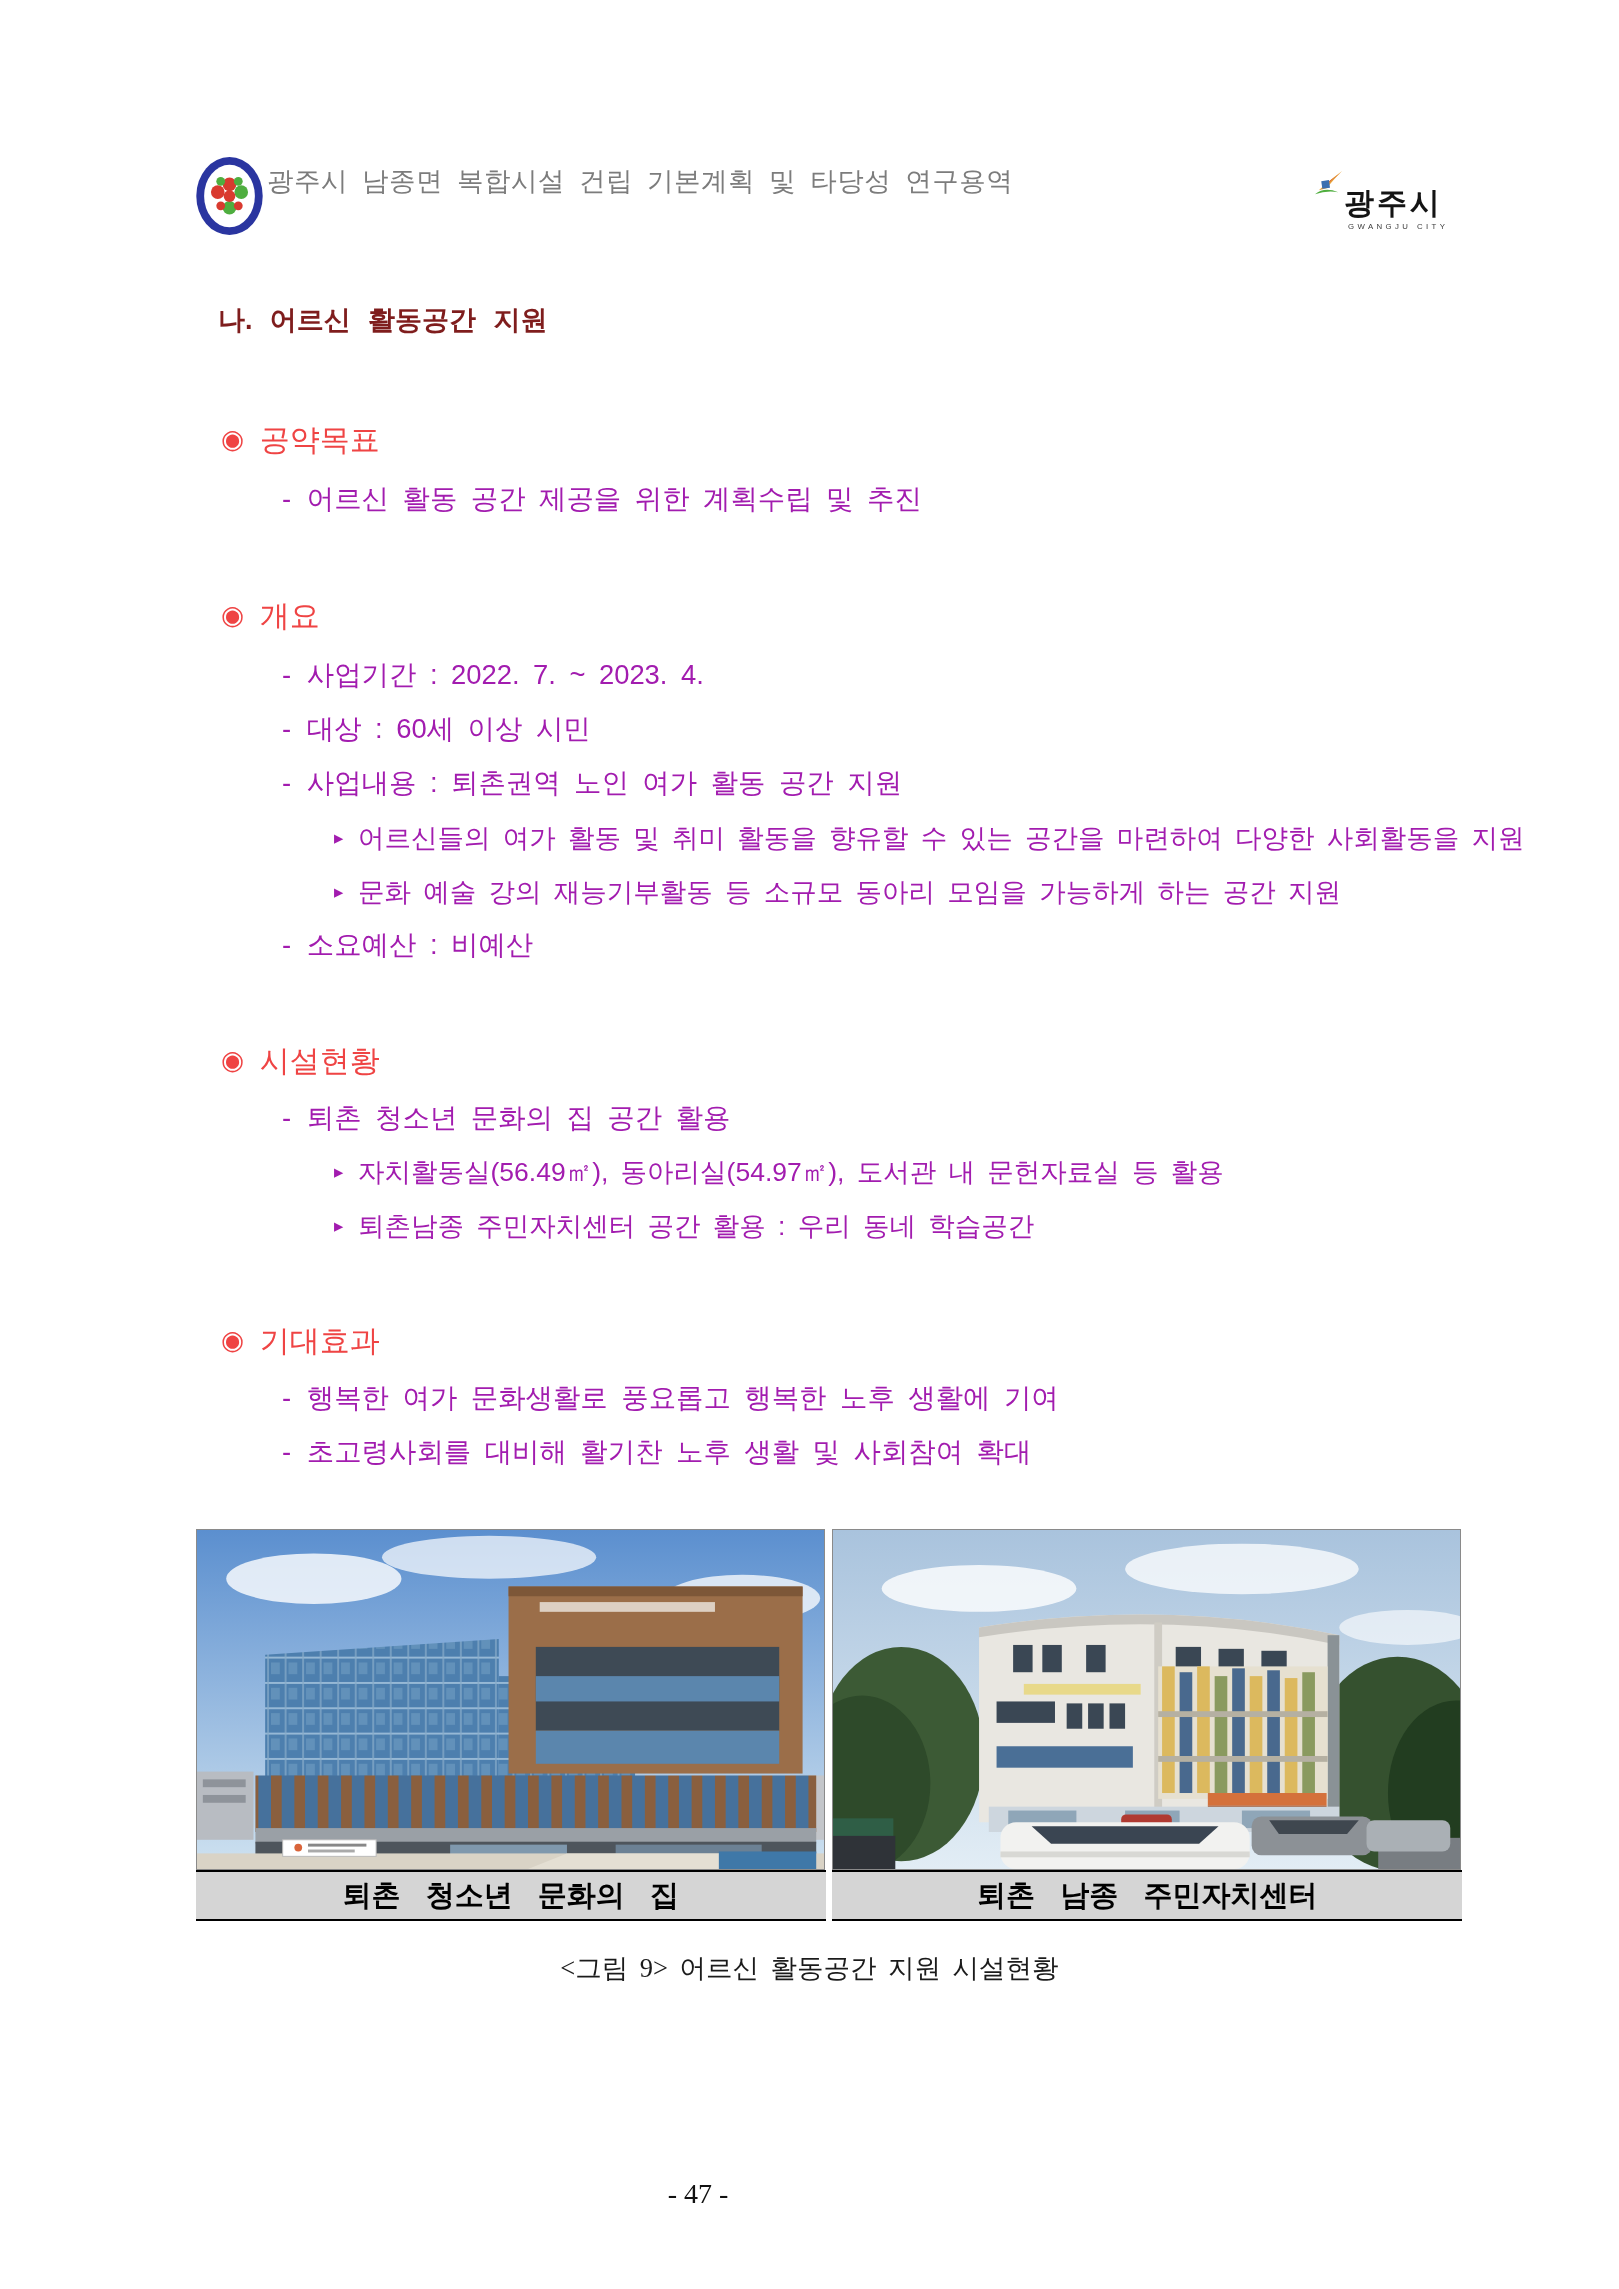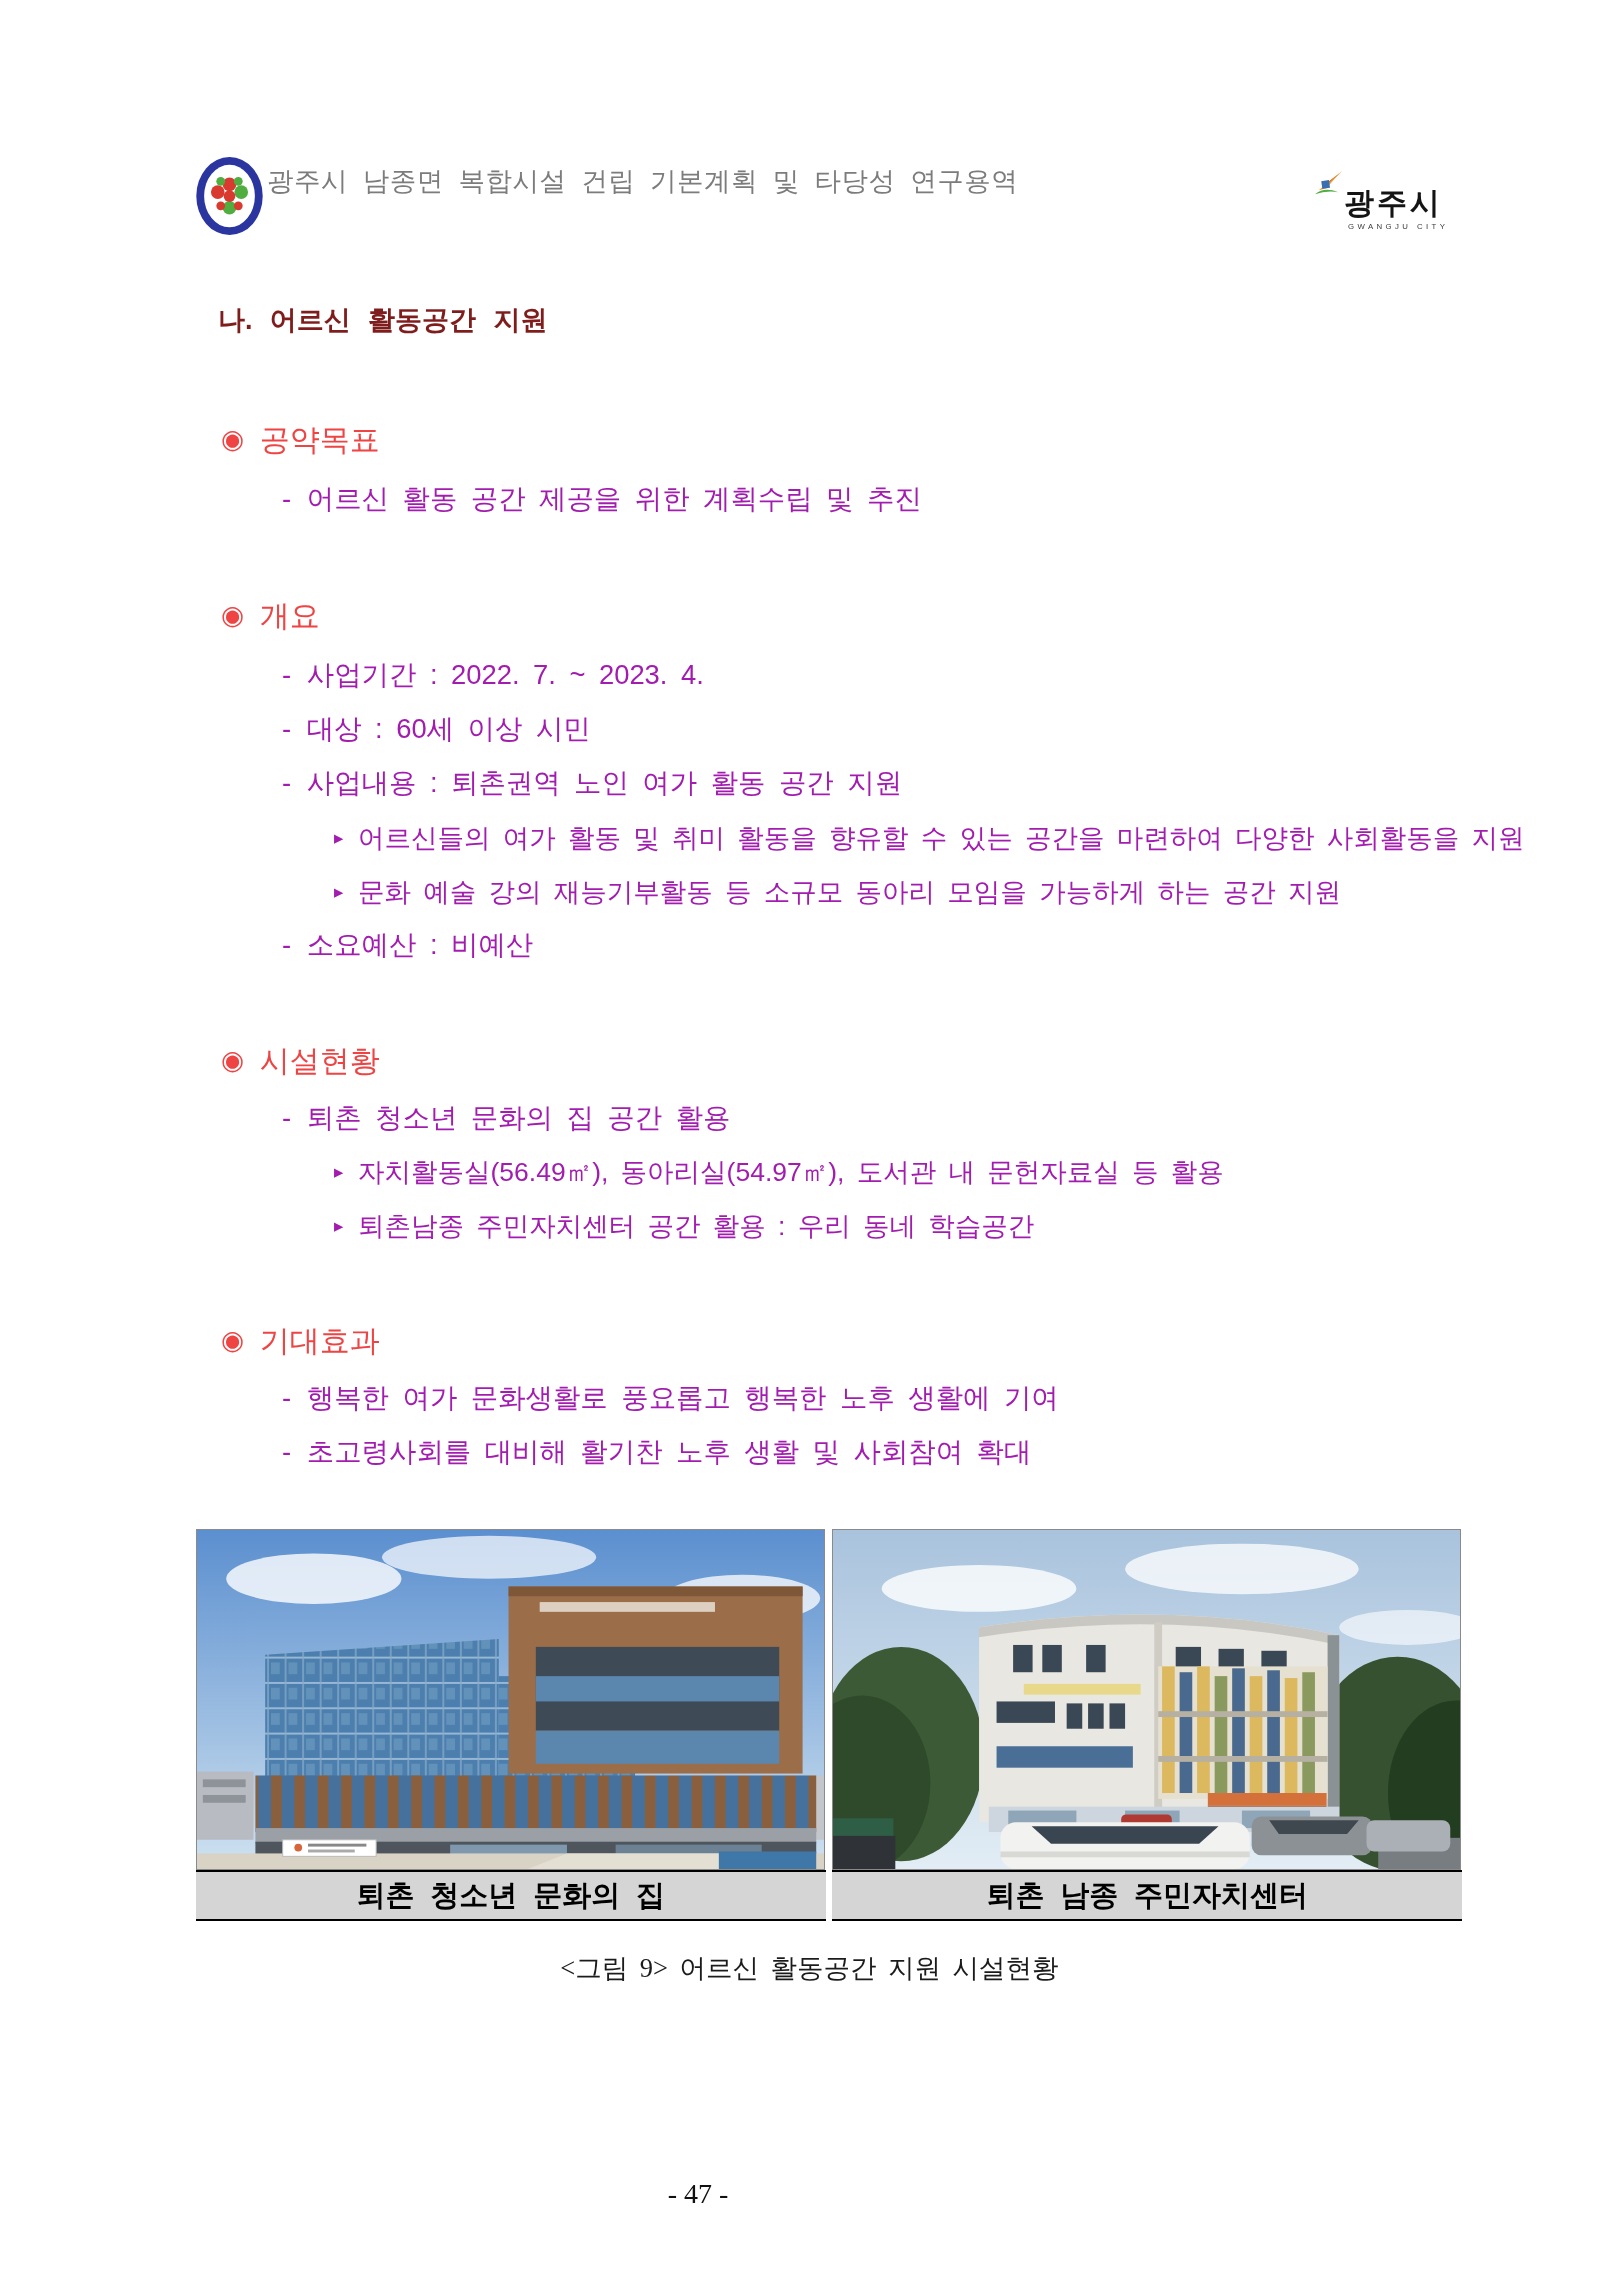--- a/index.html
+++ b/index.html
@@ -5,21 +5,21 @@
   html,body{margin:0;padding:0;background:#ffffff;}
   .page{
     position:relative;width:1619px;height:2290px;background:#ffffff;
     font-family:"Liberation Sans","DejaVu Sans",sans-serif;color:#111;
     overflow:hidden;
   }
   
   .seal-logo{position:absolute;left:194px;top:155px;width:71px;height:84px;}
   .doc-title{
     position:absolute;left:267px;top:163px;font-size:26.5px;color:#7c7c7c;
-    letter-spacing:0.5px;word-spacing:6.9px;white-space:nowrap;
+    letter-spacing:0.5px;word-spacing:6.9px;white-space:nowrap;font-family:Liberation Serif, serif;
   }
   .city-logo{position:absolute;left:1309px;top:165px;width:137px;}
   .city-logo .glyph{position:absolute;left:3.9px;top:2px;}
   .city-logo .name{
     position:absolute;left:35px;top:17.6px;font-weight:700;font-size:30px;
     color:#141414;letter-spacing:2.9px;white-space:nowrap;
   }
   .city-logo .sub{
     position:absolute;left:39px;top:57px;font-size:7.8px;letter-spacing:3.4px;
     color:#3a3a3a;white-space:nowrap;
@@ -42,21 +42,21 @@
   .arrow{left:334px;font-size:26.5px;word-spacing:4.9px;}
   .arrow .marker{font-size:18.6px;margin-right:14.7px;position:relative;top:-2.9px;}
   
   .figure-table{position:absolute;left:196px;top:1529px;width:1266px;}
   .photo-row{display:flex;gap:6.9px;}
   .photo-cell{
     width:629px;height:341px;border:1px solid #8a8a8a;box-sizing:border-box;
     overflow:hidden;background:#cfe0ee;
   }
   .photo-cell svg{display:block;width:100%;height:100%;}
-  .caption-row{display:flex;gap:6.9px;}
+  .caption-row{display:flex;gap:6.9px;font-family:Liberation Mono, monospace;}
   .caption-cell{
     flex:1;height:47px;background:#d5d5d5;
     border-top:2px solid #000;border-bottom:2px solid #000;
     display:flex;align-items:center;justify-content:center;
     font-weight:700;font-size:29px;color:#000;word-spacing:7.8px;
   }
   .figure-caption{
     position:absolute;left:0;top:1950px;width:1619px;text-align:center;
     font-family:"Liberation Serif","DejaVu Serif",serif;font-size:26.5px;
     color:#1b1b1b;word-spacing:4.9px;

